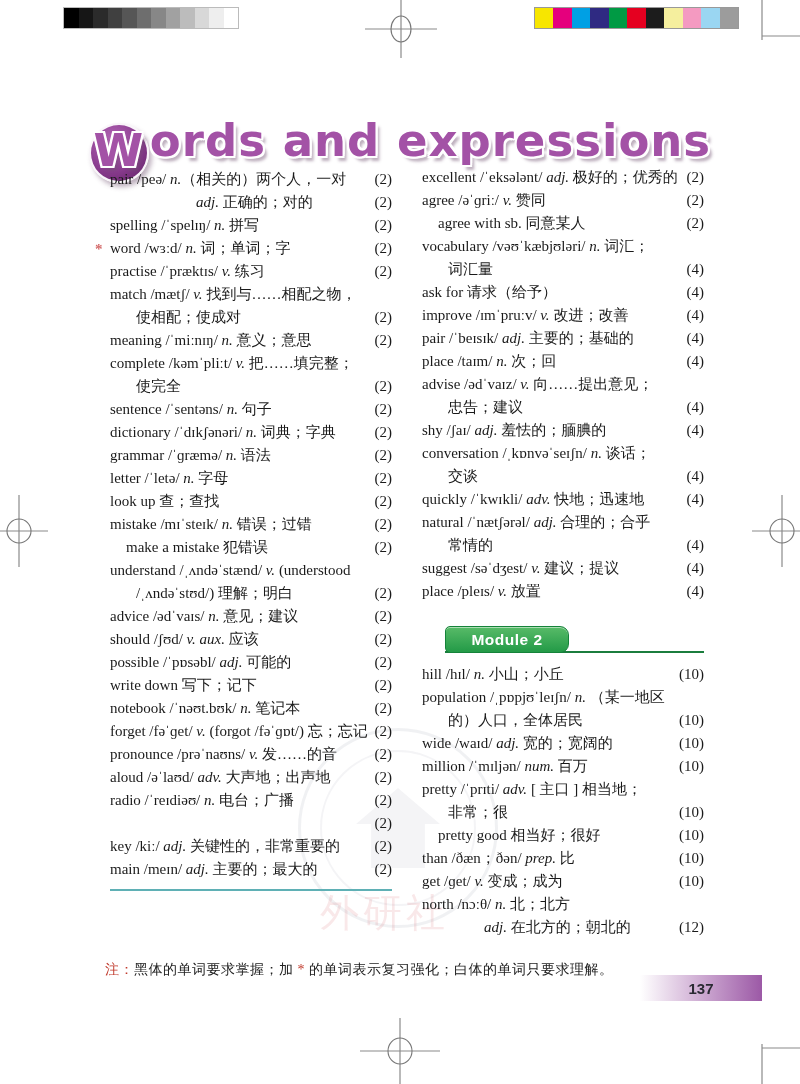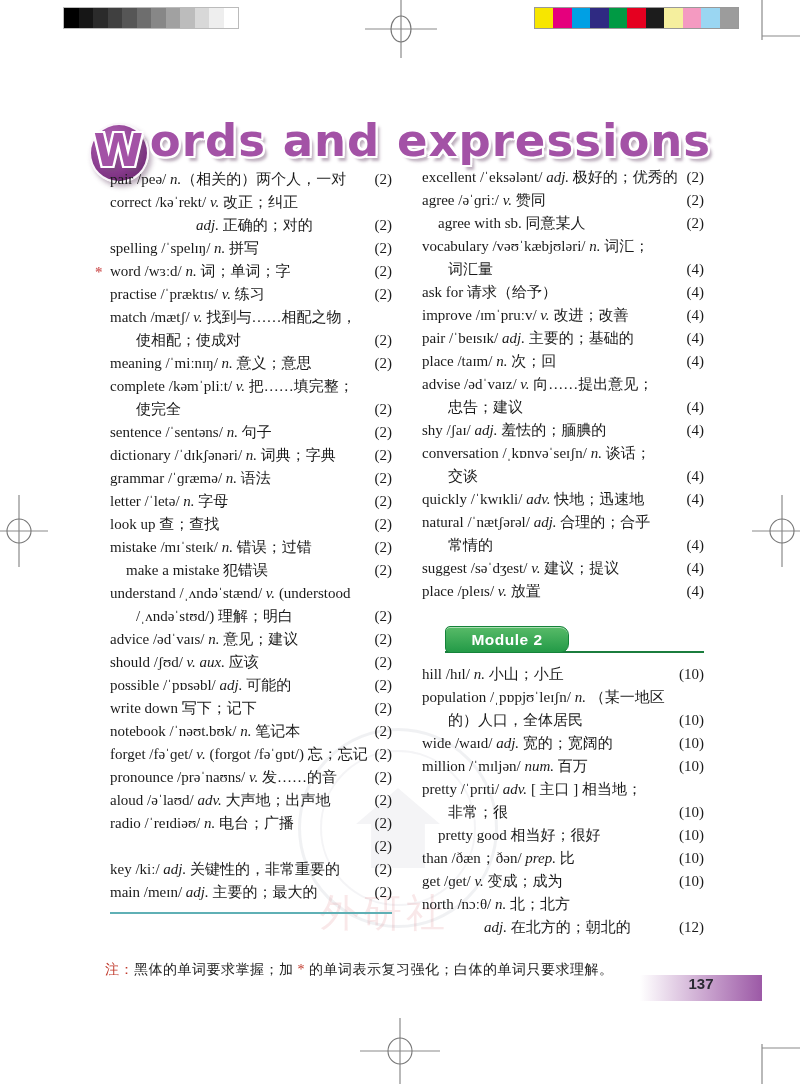--- a/index.html
+++ b/index.html
@@ -67,21 +67,21 @@
   .star{position:absolute;left:-15px;top:1px;color:#d46a6a;font-weight:bold;}
 
   .end-rule{margin-top:8px;height:2px;background:#5fb0b5;}
 
   
   .footnote{position:absolute;left:105px;top:961px;font-size:14px;letter-spacing:.5px;color:#222;}
   .footnote .red{color:#c0392b;}
 
   .page-bar{position:absolute;left:640px;top:975px;width:122px;height:26px;
             background:linear-gradient(90deg,#ffffff 0%,#c9a3ce 55%,#9c59a6 100%);
-            display:flex;align-items:flex-start;justify-content:center;
+            display:flex;align-items:center;justify-content:center;
             font-family:"Liberation Sans","DejaVu Sans",sans-serif;font-weight:bold;
             font-size:15px;color:#2a2a33;}
 </style>
 </head>
 <body>
 
 <div class="page">
 
   <div class="cal-bar gray-bar" id="grayBar">
       <div class="cell" style="background: rgb(0, 0, 0);"></div>
@@ -154,23 +154,20 @@
 
   <div class="col col-left">
     <div id="m1Left">
         <div class="entry">
           <div class="line ind0">
             <span class="txt"><span class="b">pair</span><span> /peə/ </span><span class="i">n.</span><span>（相关的）两个人，一对</span></span>
             <span class="pg">(2)</span>
           </div>
         </div>
         <div class="entry">
-          <div class="line ind0">
-            <span class="txt"><span class="b">correct</span><span> /kəˈrekt/ </span><span class="i">v.</span><span> 改正；纠正</span></span>
-          </div>
           <div class="line ind2">
             <span class="txt"><span class="i">adj.</span><span> 正确的；对的</span></span>
             <span class="pg">(2)</span>
           </div>
         </div>
         <div class="entry">
           <div class="line ind0">
             <span class="txt"><span class="b">spelling</span><span> /ˈspelɪŋ/ </span><span class="i">n.</span><span> 拼写</span></span>
             <span class="pg">(2)</span>
           </div>

